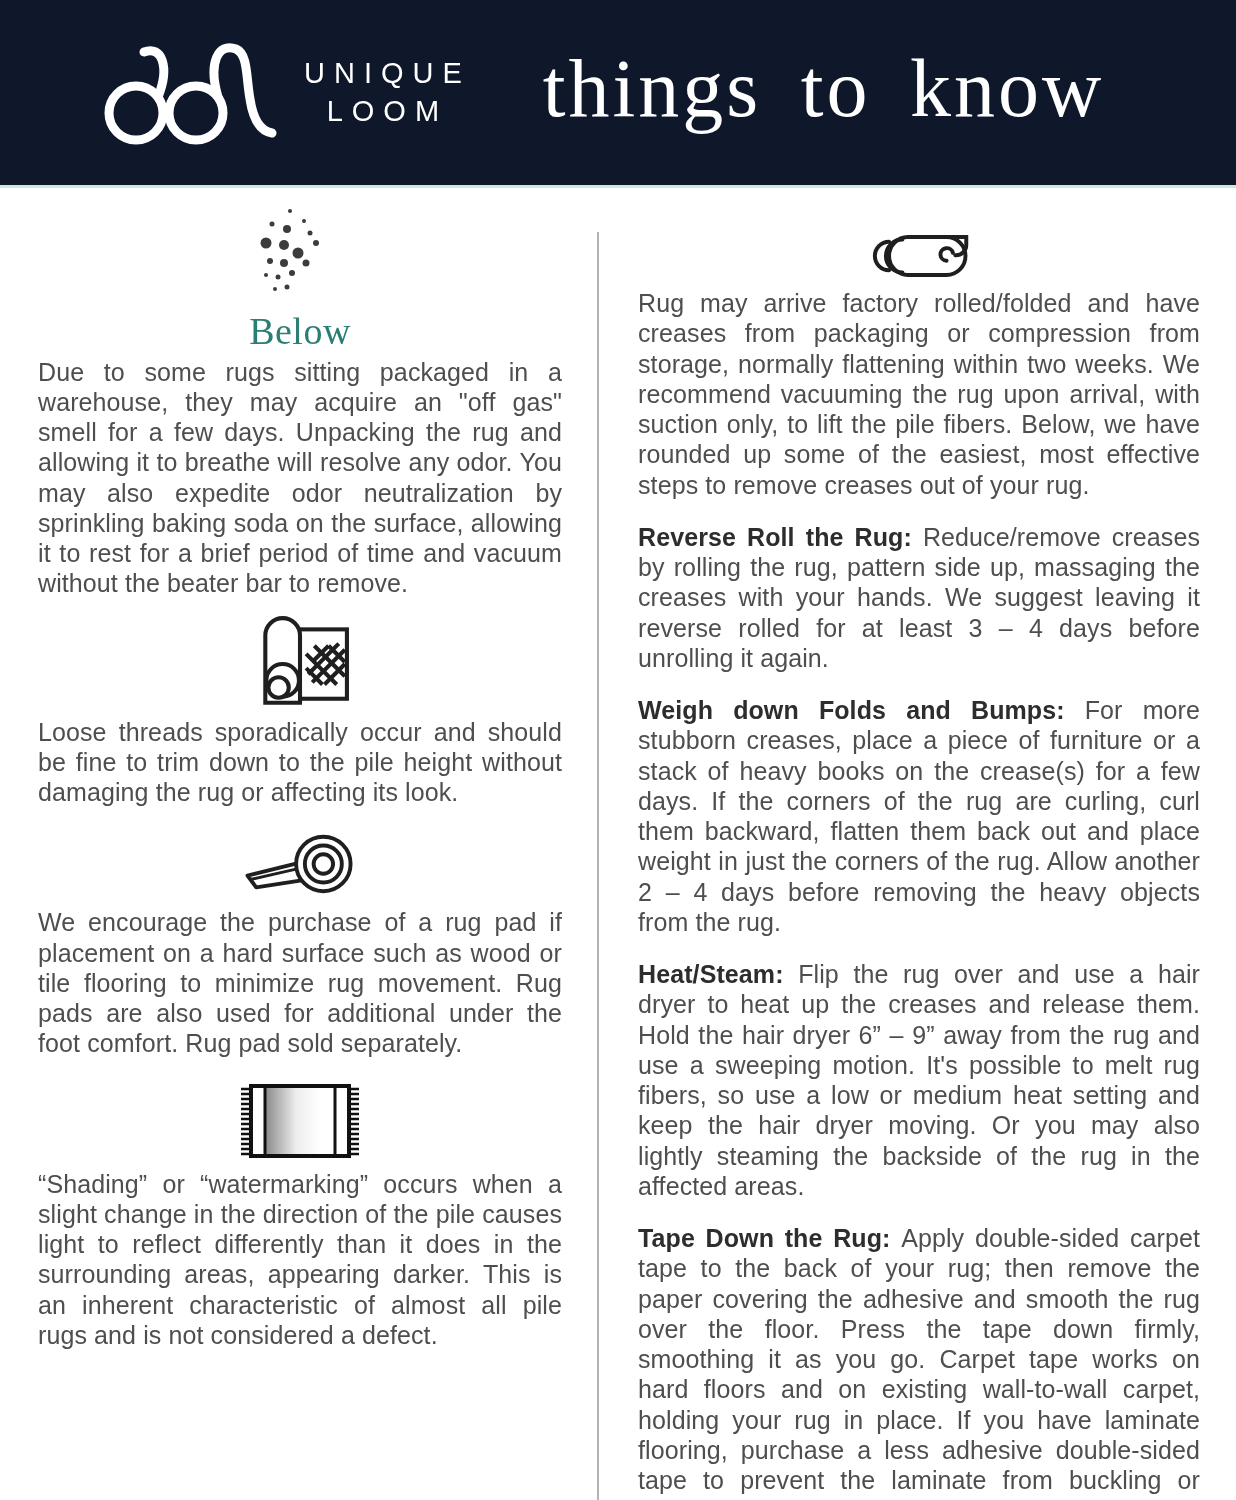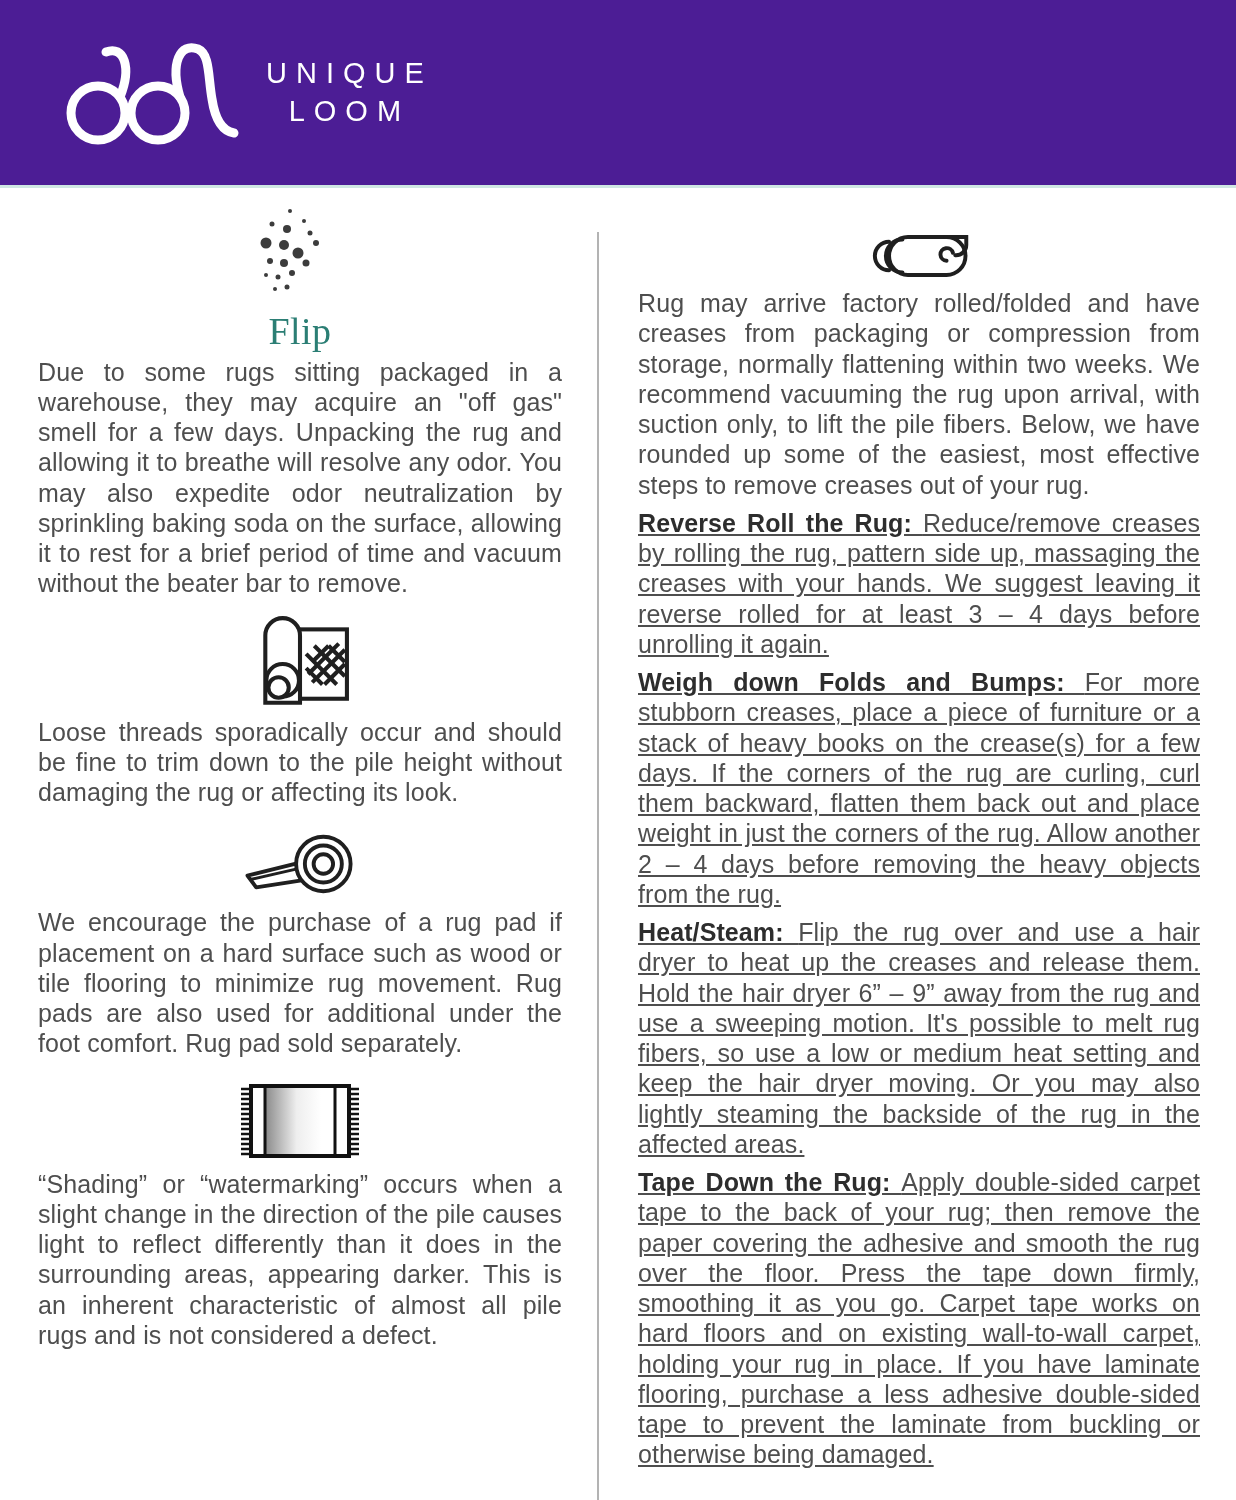--- a/index.html
+++ b/index.html
@@ -2,22 +2,22 @@
 <html><head>
 <meta charset="utf-8">
 <style>
   html,body{margin:0;padding:0;background:#ffffff;}
   .page{
     position:relative;width:1236px;height:1500px;background:#fff;overflow:hidden;
     font-family:"Liberation Sans",sans-serif;
   }
   
   .header{
-    height:188px;background:#4c1d95;border-bottom:3px solid #cfe7e3;
-    display:flex;align-items:center;box-sizing:border-box;padding-left:60px;
+    height:188px;background:#0f172a;border-bottom:3px solid #cfe7e3;
+    display:flex;align-items:center;box-sizing:border-box;padding-left:98px;
   }
   .logo{width:186px;height:112px;flex:0 0 auto;}
   .brand{
     color:#fff;font-size:29px;letter-spacing:9px;line-height:1.3;
     margin-left:20px;text-align:center;font-weight:400;
   }
   .brand span{display:block;}
   .title{
     flex:1;text-align:center;margin:0 60px 0 0;color:#fff;
     font-family:"Liberation Serif",serif;font-weight:400;
@@ -34,21 +34,21 @@
   .sec-head{
     font-family:"Liberation Serif",serif;font-weight:400;color:#2b7e74;
     font-size:38px;text-align:center;margin:10px 0 4px;line-height:1.12;
     letter-spacing:0.5px;
   }
   .col.right .sec-head{font-size:40px;margin-top:14px;}
   .body{
     color:#4e4e4e;font-size:25px;line-height:1.21;text-align:justify;
     margin:4px 0 0;letter-spacing:0.1px;
   }
-  .step{margin-top:8px;text-decoration:underline;}
+  .step{margin-top:22px;}
   .step b{color:#2d2d2d;font-weight:700;}
   
   .ic-odor{margin-top:18px;}
   .ic-thread{margin-top:14px;}
   .ic-pad{margin-top:20px;}
   .ic-shade{margin-top:22px;}
   .ic-crease{margin-top:44px;}
 </style>
 </head>
 <body>
@@ -61,20 +61,21 @@
         <circle cx="38" cy="76" r="27"></circle>
         <circle cx="98" cy="76" r="27"></circle>
         <path d="M60 60 C 72 30, 64 8, 46 15"></path>
         <path d="M120 60 C 110 26, 120 5, 138 12 C 150 17, 148 40, 152 62 C 155 82, 162 94, 174 96"></path>
       </g>
     </svg>
     <div class="brand">
       <span>UNIQUE</span>
       <span>LOOM</span>
     </div>
+    <h1 class="title">things to know</h1>
   </header>
 
   <div class="divider"></div>
 
   <main class="content">
 
     <section class="col left">
 
       <div class="sec">
         <div class="iconbox ic-odor">
@@ -93,21 +94,21 @@
                 <circle cx="24" cy="57" r="4"></circle>
                 <circle cx="46" cy="57" r="3.5"></circle>
               <circle cx="6" cy="69" r="2"></circle>
                 <circle cx="18" cy="71" r="2.5"></circle>
                 <circle cx="32" cy="67" r="3"></circle>
               <circle cx="15" cy="83" r="2"></circle>
                 <circle cx="27" cy="81" r="2.5"></circle>
             </g>
           </svg>
         </div>
-        <h2 class="sec-head">Flip</h2>
+        <h2 class="sec-head">Below</h2>
         <p class="body">Due to some rugs sitting packaged in a warehouse, they may acquire an "off gas" smell for a few days. Unpacking the rug and allowing it to breathe will resolve any odor. You may also expedite odor neutralization by sprinkling baking soda on the surface, allowing it to rest for a brief period of time and vacuum without the beater bar to remove.</p>
       </div>
 
       <div class="sec">
         <div class="iconbox ic-thread">
           <svg width="102" height="96" viewBox="0 0 100 94">
             <rect x="46" y="16" width="50" height="68" fill="#fff" stroke="#1f1f1f" stroke-width="4"></rect>
             <g stroke="#1f1f1f" stroke-width="4" fill="none">
               <path d="M62 48 L78 32 M58 60 L88 30 M62 68 L94 36 M74 70 L94 50"></path>
               <path d="M78 32 L94 48 M64 32 L94 62 M56 40 L86 70 M56 54 L72 70"></path>

